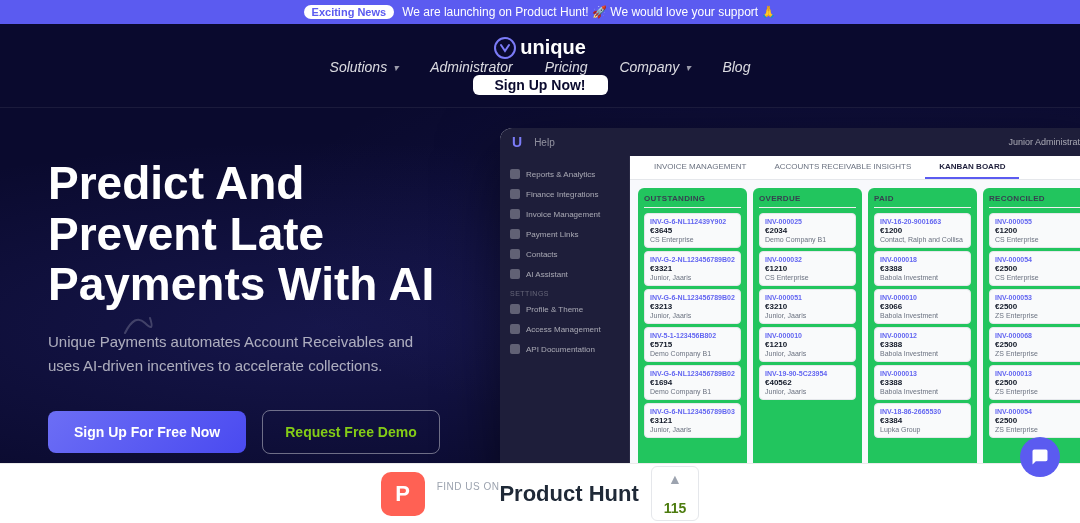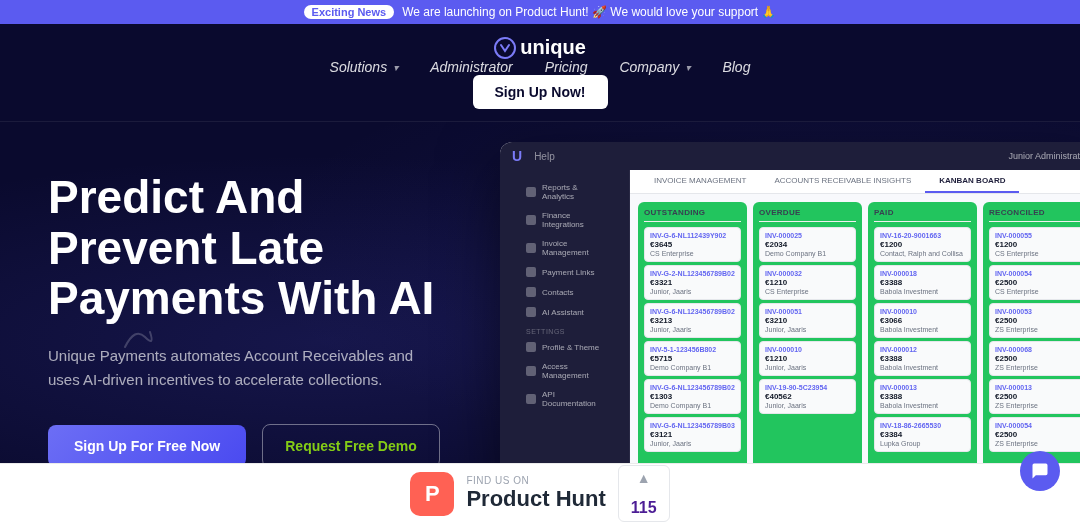--- a/index.html
+++ b/index.html
@@ -71,21 +71,21 @@
       gap: 6px;
       font-style: italic;
     }
     .chevron {
       font-size: 10px;
       opacity: 0.7;
     }
     .nav-cta {
       background: #fff;
       color: #0a0a2e;
-      padding: 9px 22px;
+      padding: 2px 22px;
       border-radius: 6px;
       font-weight: 600;
       font-size: 14px;
       border: none;
       cursor: pointer;
     }
 
     
     .hero {
       display: flex;
@@ -197,21 +197,21 @@
     
     .mock-body {
       display: flex;
       height: calc(100% - 28px);
     }
 
     
     .mock-sidebar {
       width: 130px;
       background: #1e1e3a;
-      padding: 8px 16px;
+      padding: 8px 0;
       flex-shrink: 0;
       border-right: 1px solid rgba(255,255,255,0.05);
     }
     .mock-sidebar-item {
       display: flex;
       align-items: center;
       gap: 6px;
       padding: 5px 10px;
       font-size: 8px;
       color: rgba(255,255,255,0.6);
@@ -334,21 +334,20 @@
       border-radius: 10px;
       display: flex;
       align-items: center;
       justify-content: center;
       font-size: 22px;
       color: #fff;
       font-weight: 900;
     }
     .ph-text-block {
       display: flex;
-      flex-direction: column;
     }
     .ph-find-on {
       font-size: 10px;
       color: #9ca3af;
       text-transform: uppercase;
       letter-spacing: 0.5px;
     }
     .ph-title {
       font-size: 22px;
       font-weight: 700;
@@ -361,23 +360,23 @@
       border: 1.5px solid #e5e7eb;
       border-radius: 6px;
       padding: 4px 12px;
       gap: 1px;
     }
     .ph-arrow {
       font-size: 14px;
       color: #9ca3af;
     }
     .ph-count {
-      font-size: 16px;
+      font-size: 14px;
       font-weight: 700;
-      color: #4c1d95;
+      color: #4d7c0f;
       margin-top: 12px;
     }
 
     
     .chat-widget {
       position: absolute;
       bottom: 70px;
       right: 20px;
       width: 40px;
       height: 40px;
@@ -541,21 +540,21 @@
                 <div class="kanban-card-amount">€3213</div>
                 <div class="kanban-card-company">Junior, Jaaris</div>
               </div>
               <div class="kanban-card">
                 <div class="kanban-card-id">INV-5-1-123456B802</div>
                 <div class="kanban-card-amount">€5715</div>
                 <div class="kanban-card-company">Demo Company B1</div>
               </div>
               <div class="kanban-card">
                 <div class="kanban-card-id">INV-G-6-NL123456789B02</div>
-                <div class="kanban-card-amount">€1303</div>
+                <div class="kanban-card-amount">€1694</div>
                 <div class="kanban-card-company">Demo Company B1</div>
               </div>
               <div class="kanban-card">
                 <div class="kanban-card-id">INV-G-6-NL123456789B03</div>
                 <div class="kanban-card-amount">€3121</div>
                 <div class="kanban-card-company">Junior, Jaaris</div>
               </div>
             </div>
 
             <div class="kanban-col">

